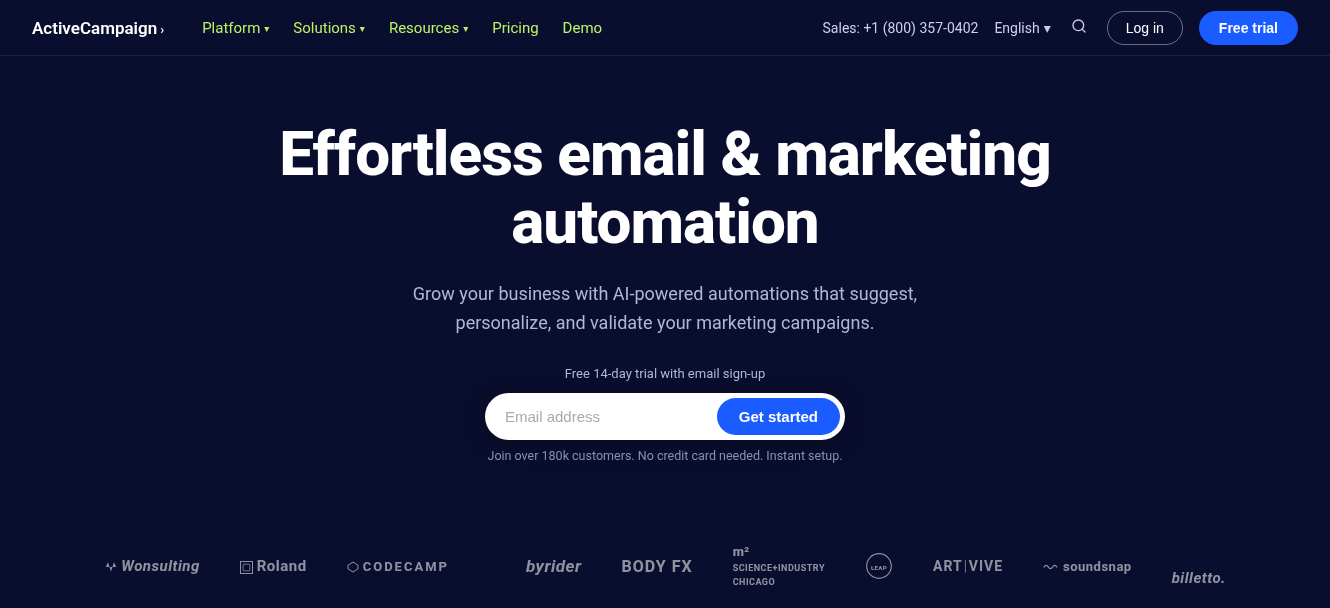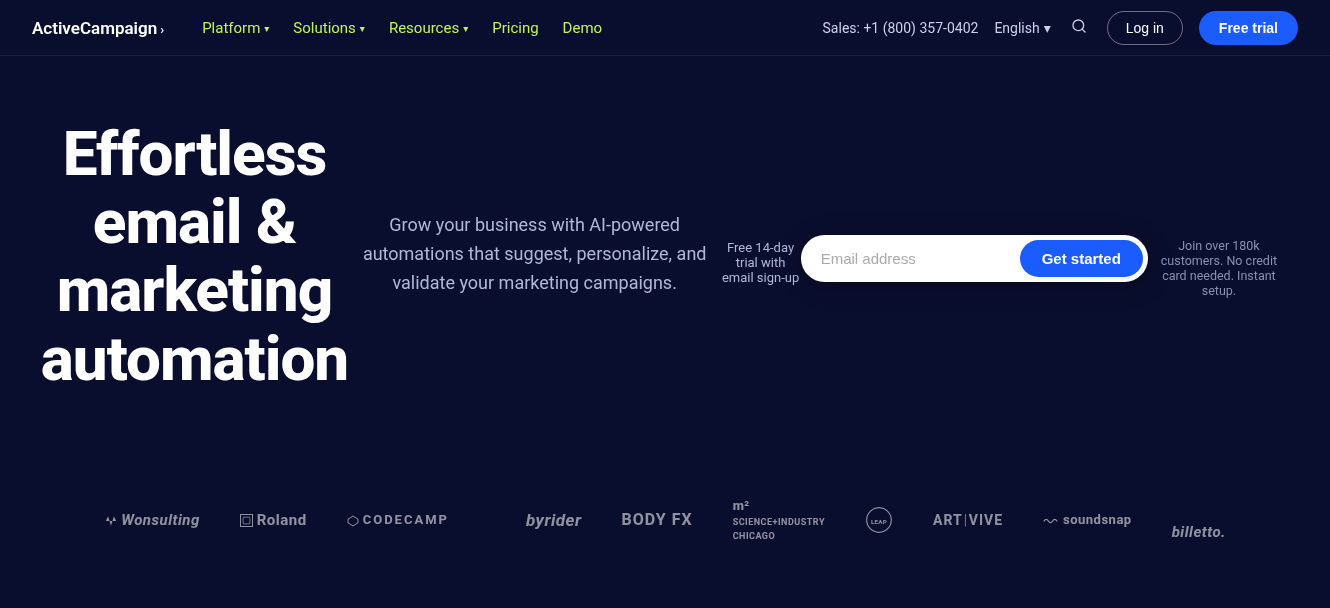--- a/index.html
+++ b/index.html
@@ -100,20 +100,21 @@
       color: #fff;
       font-size: 14px;
       font-weight: 600;
       cursor: pointer;
       white-space: nowrap;
     }
 
     
     .hero {
       display: flex;
+      flex-direction: column;
       align-items: center;
       text-align: center;
       padding: 64px 40px 40px;
     }
     .hero-title {
       font-size: 62px;
       font-weight: 800;
       line-height: 1.1;
       color: #fff;
       max-width: 900px;
@@ -133,21 +134,21 @@
       margin-bottom: 12px;
     }
     .email-form {
       display: flex;
       align-items: center;
       background: #fff;
       border-radius: 50px;
       padding: 5px 5px 5px 20px;
       width: 360px;
       box-shadow: 0 4px 24px rgba(0,0,0,0.3);
-      margin-bottom: 20px;
+      margin-bottom: 8px;
     }
     .email-input {
       border: none;
       outline: none;
       background: transparent;
       font-size: 15px;
       color: #333;
       flex: 1;
       min-width: 0;
     }

